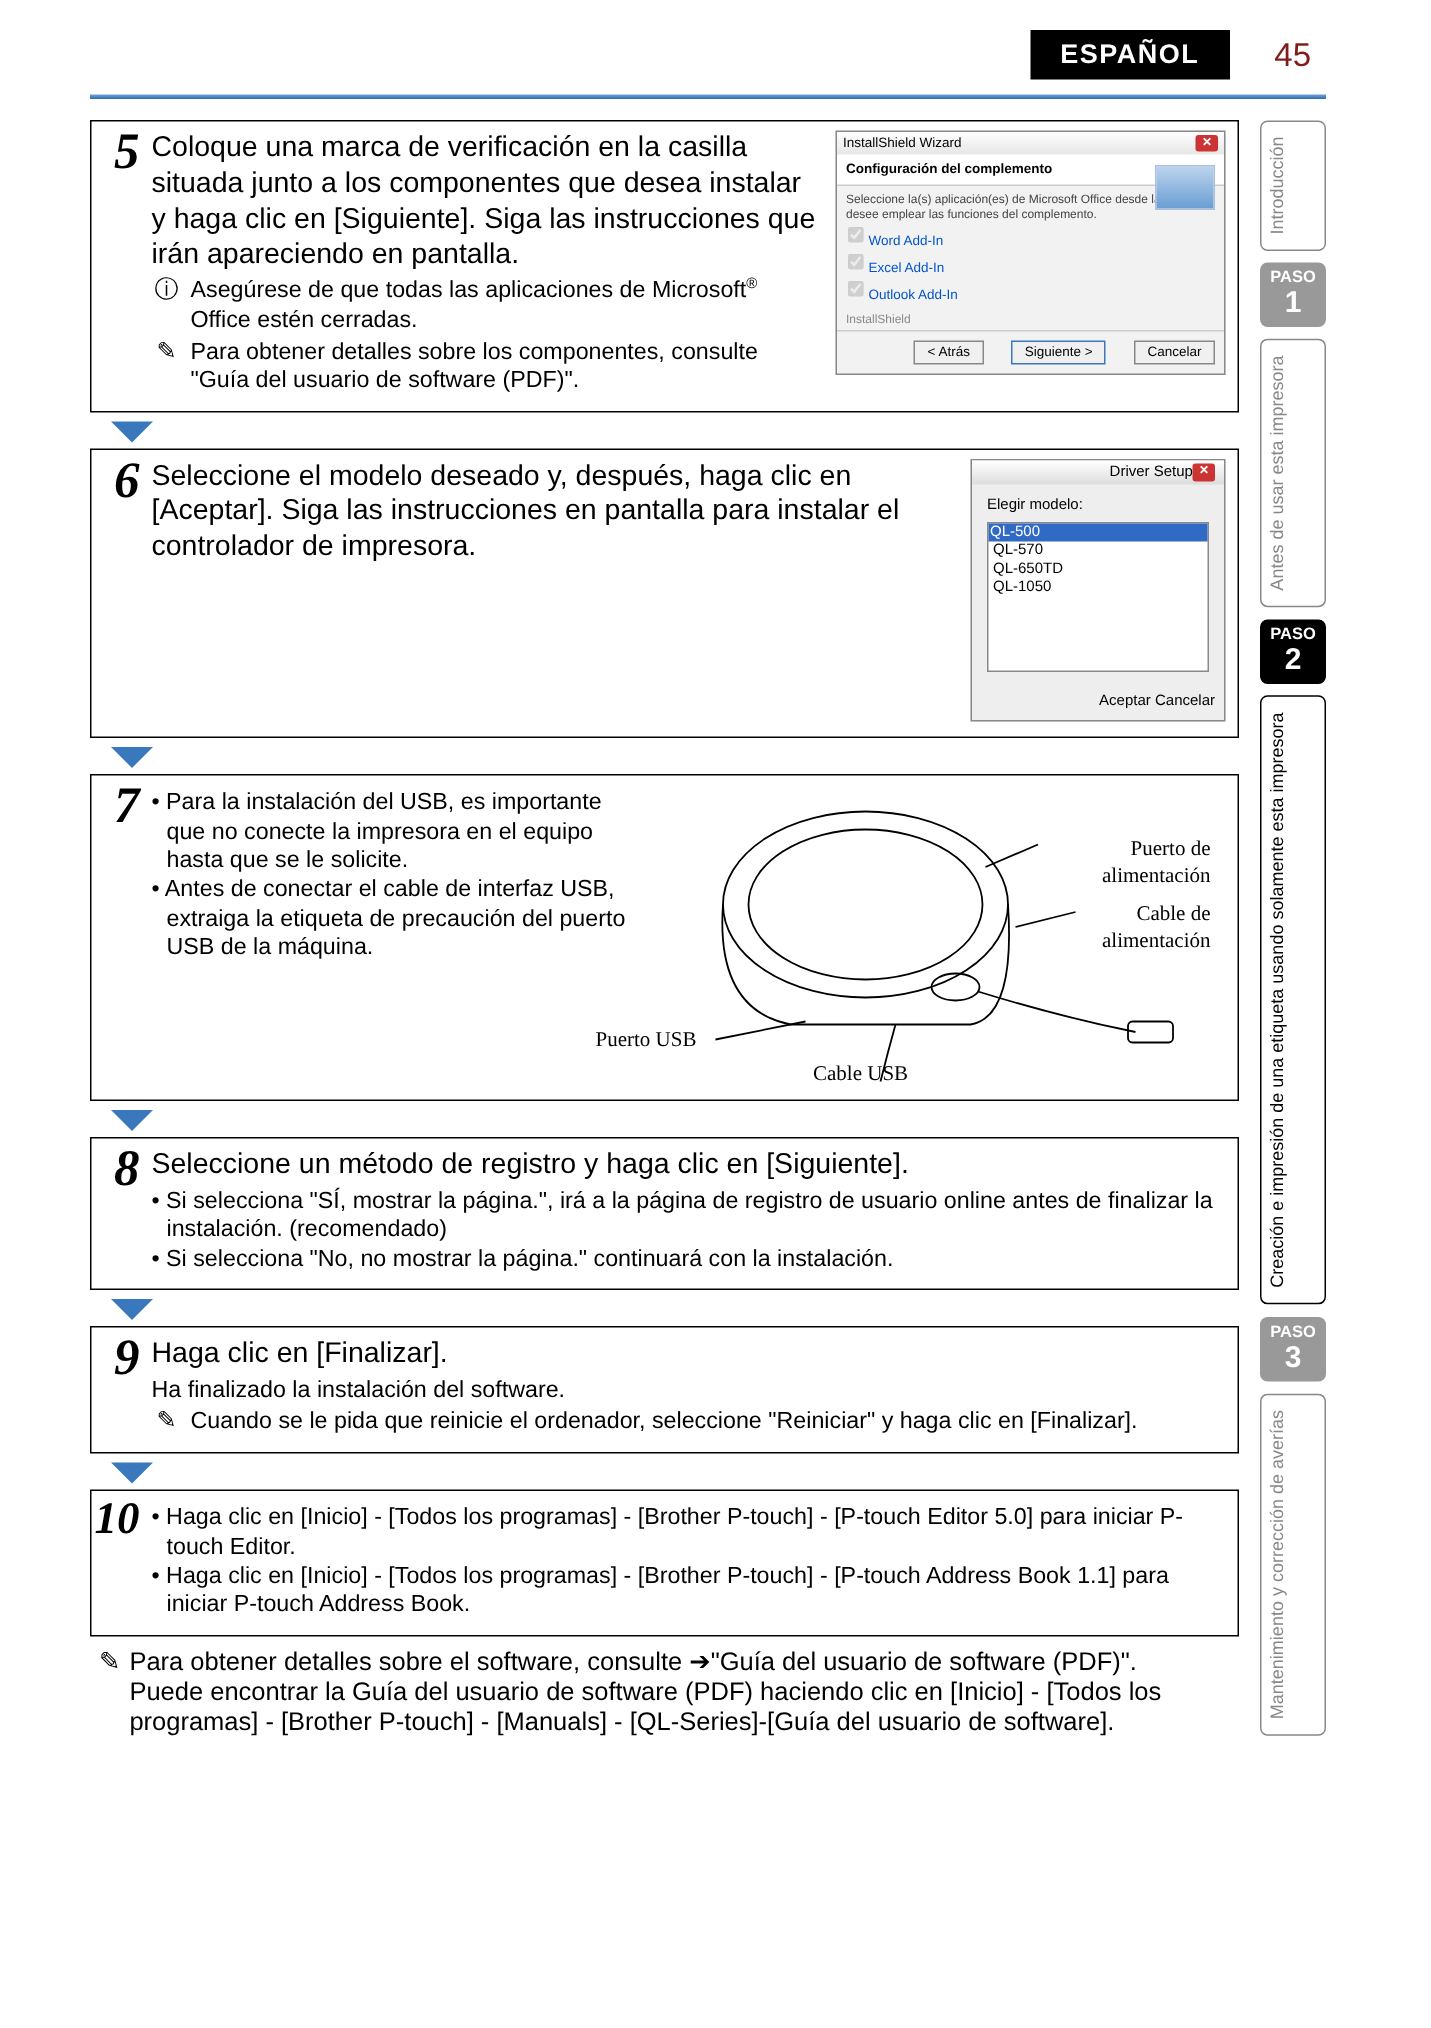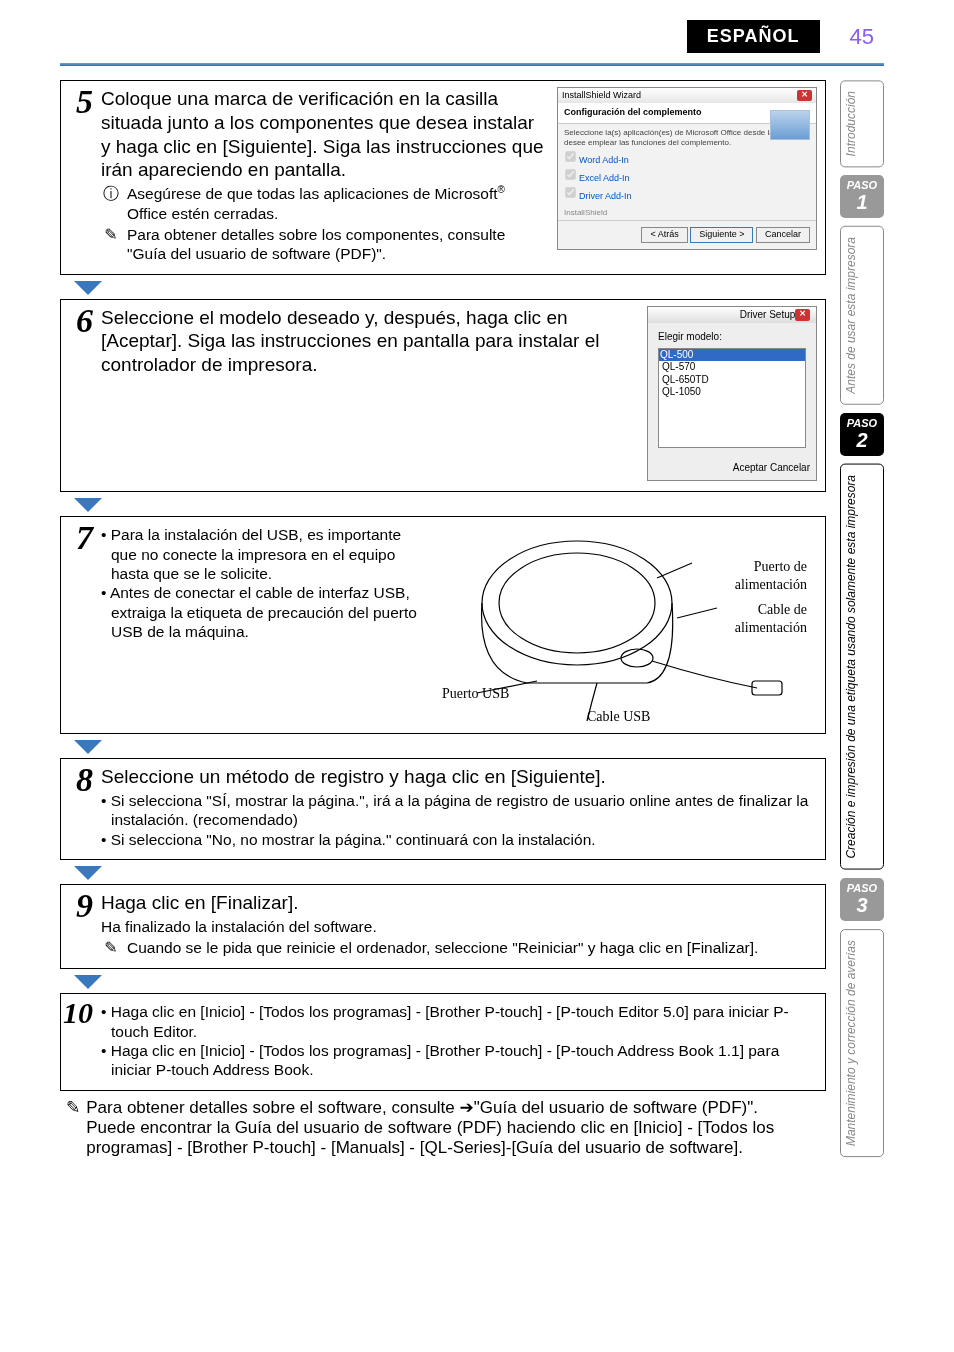--- a/index.html
+++ b/index.html
@@ -1,24 +1,24 @@
 <!DOCTYPE html>
 <html><head>
 <meta charset="utf-8">
 <style>
   * { box-sizing: border-box; margin: 0; padding: 0; }
   body { font-family: Arial, Helvetica, sans-serif; background: #fff; width: 954px; }
   .page { position: relative; width: 924px; padding: 20px 40px 20px 60px; }
   .header { display: flex; justify-content: flex-end; align-items: center; gap: 30px; margin-bottom: 10px; }
   .lang-pill { background: #000; color: #fff; font-weight: bold; font-size: 18px; padding: 6px 20px; letter-spacing: 1px; }
-  .page-num { font-size: 22px; color: #8b5cf6; margin-right: 10px; }
+  .page-num { font-size: 22px; color: #7f1d1d; margin-right: 10px; }
   .blue-rule { height: 3px; background: linear-gradient(#6fa3d9, #2c6bb0); margin-bottom: 14px; }
   .content { display: flex; gap: 14px; }
   .main { flex: 1; }
-  .tabs { width: 44px; display: flex; flex-direction: column; gap: 8px; align-items: stretch; font-style: italic; }
+  .tabs { width: 44px; display: flex; flex-direction: column; gap: 8px; align-items: stretch; }
 
   .step { border: 1px solid #000; margin-bottom: 6px; display: flex; position: relative; }
   .step-num { width: 36px; font-size: 34px; font-weight: bold; font-style: italic; font-family: Georgia, serif; color: #000; text-align: right; padding: 4px 4px 0 0; line-height: 1; }
   .step-body { flex: 1; padding: 6px 8px 10px 4px; font-size: 17px; line-height: 1.25; }
   .step-body .lead { font-size: 19px; }
   .bullets { font-size: 15.5px; margin-top: 2px; }
   .bullets li { list-style: none; text-indent: -10px; padding-left: 10px; }
   .note-row { display: flex; gap: 6px; font-size: 15.5px; margin-top: 2px; align-items: flex-start; }
   .note-icon { width: 20px; text-align: center; font-size: 16px; flex-shrink:0; }
   .sup { font-size: 10px; vertical-align: super; }
@@ -31,40 +31,40 @@
   
   .wiz1 { width: 260px; border: 1px solid #888; background: #f2f2f2; font-size: 9px; position: relative; }
   .wiz1 .titlebar { background: linear-gradient(#fff,#e6e6e6); padding: 2px 4px; font-size: 9px; display:flex; justify-content:space-between; }
   .wiz1 .tclose { background:#c33; color:#fff; padding:0 4px; font-size:8px; font-weight:bold; border-radius:2px; }
   .wiz1 .hdr { background:#fff; border-bottom:1px solid #ccc; padding:4px 6px; }
   .wiz1 .hdr-img { position:absolute; top:22px; right:6px; width:40px; height:30px; background:linear-gradient(#bcd3ec,#6a9ed4); border:1px solid #aabedd; }
   .wiz1 .body { padding:4px 6px 2px; font-size:8px; color:#444; }
   .wiz1 .chk { margin:2px 0; font-size:9px; color:#0055cc; }
   .wiz1 .chk input { transform: scale(0.8); margin-right:2px; }
   .wiz1 .footer { padding:6px; text-align:right; border-top:1px solid #ccc; }
-  .wiz1 .btn { font-size:9px; padding:1px 8px; border:1px solid #888; background:#f0f0f0; margin-left:0; display:inline-block; }
+  .wiz1 .btn { font-size:9px; padding:1px 8px; border:1px solid #888; background:#f0f0f0; margin-left:16px; display:inline-block; }
   .wiz1 .btn.hl { border:1px solid #3a78bd; }
   .wiz1 .sm { font-size:8px; color:#888; padding:2px 6px; }
 
   
   .dlg { width: 170px; border: 1px solid #888; background:#eee; font-size:10px; }
   .dlg .titlebar { background:linear-gradient(#fff,#ddd); padding:2px 6px; display:flex; justify-content:flex-end; }
   .dlg .tclose { background:#c33; color:#fff; padding:0 4px; font-size:8px; font-weight:bold; border-radius:2px; }
   .dlg .body { padding:8px 10px; }
   .dlg .lbl { font-size:10px; margin-bottom:4px; }
   .dlg .list { border:1px solid #888; background:#fff; height:100px; font-size:10px; }
   .dlg .list .sel { background:#316ac5; color:#fff; padding:0 1px; }
   .dlg .list div { padding:0 3px; }
   .dlg .footer { padding:6px; text-align:right; }
 
   
   .printer-wrap { position: relative; width: 390px; height: 200px; }
   .printer-wrap svg { position:absolute; top:0; left:0; }
   .pl { position:absolute; font-size:14px; color:#000; text-align:right;font-family:Liberation Serif, serif; }
-  .pl.left { text-align:left;margin-left:45px; }
+  .pl.left { text-align:left; }
 
   .footer-note { display:flex; gap:6px; font-size:17px; margin-top:6px; padding:0 6px; }
   .footer-note .icon { width:20px; text-align:center; }
 
   
   .tab { writing-mode: vertical-rl; transform: rotate(180deg); text-align:center; font-size:12px; color:#888; border:1px solid #888; border-radius:5px; padding:10px 3px; background:#fff; }
   .step-tab { background:#000; color:#fff; border-radius:5px; font-size:11px; text-align:center; padding:4px 0; font-weight:bold; }
   .step-tab .num { font-size:20px; display:block; }
   .step-tab.grey { background:#999; }
 </style>
@@ -100,21 +100,21 @@
               <div class="wiz1">
                 <div class="titlebar">
                     <span>InstallShield Wizard</span>
                     <span class="tclose">✕</span>
                   </div>
                 <div class="hdr"><b>Configuración del complemento</b><div class="hdr-img"></div></div>
                 <div class="body">
                   <div>Seleccione la(s) aplicación(es) de Microsoft Office desde las que desee emplear las funciones del complemento.</div>
                   <div class="chk"><input type="checkbox" checked="" disabled="" style=""><span>Word Add-In</span></div>
                   <div class="chk"><input type="checkbox" checked="" disabled="" style=""><span>Excel Add-In</span></div>
-                  <div class="chk"><input type="checkbox" checked="" disabled="" style=""><span>Driver Add-In</span></div>
+                  <div class="chk"><input type="checkbox" checked="" disabled="" style=""><span>Outlook Add-In</span></div>
                 </div>
                 <div class="sm">InstallShield</div>
                 <div class="footer">
                   <span class="btn">&lt; Atrás</span>
                   <span class="btn hl">Siguiente &gt;</span>
                   <span class="btn">Cancelar</span>
                 </div>
               </div>
             </div>
           </div>

